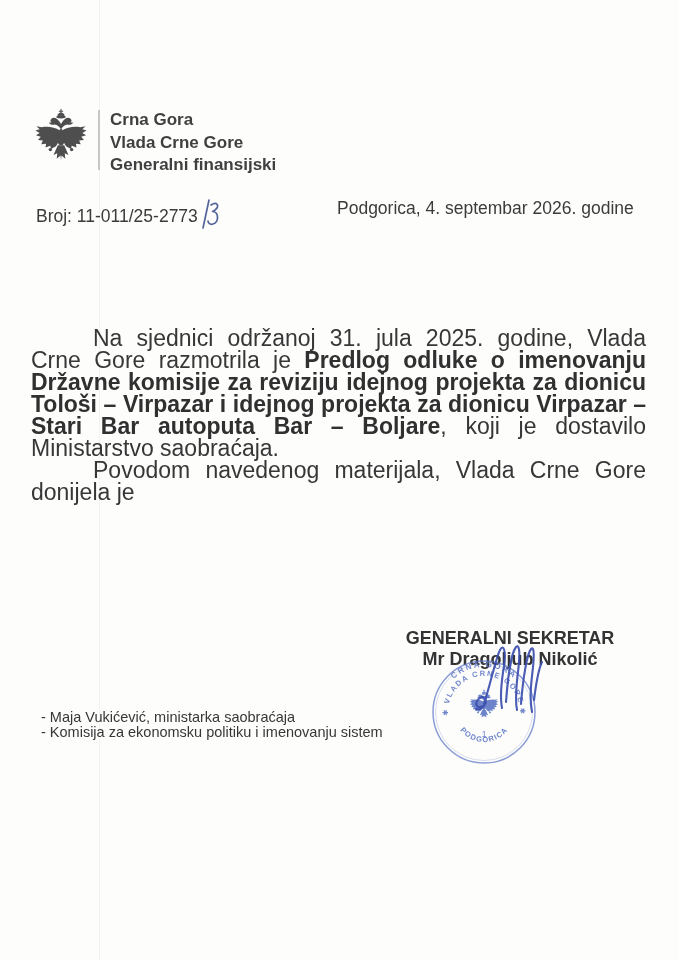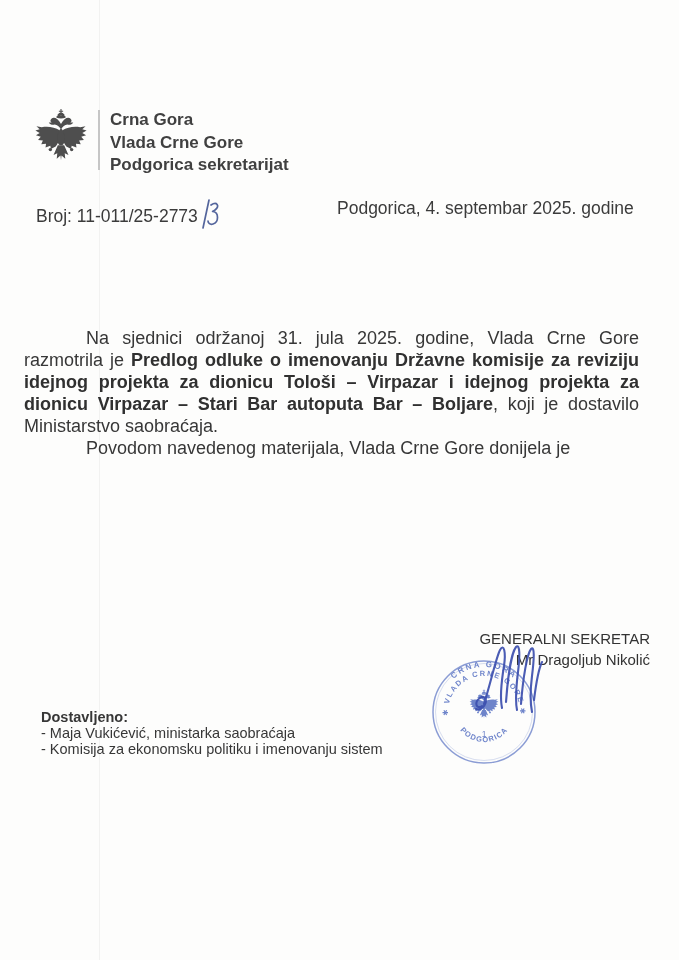--- a/index.html
+++ b/index.html
@@ -16,32 +16,32 @@
   .letterhead { position:absolute; left:34px; top:108px; display:flex; align-items:flex-start; }
   .coa-svg { width:54px; height:64px; color:#4e4e4e; }
   .lh-divider { width:2px; height:60px; background:#c6c6c6; margin:2px 10px 0 10px; }
   .lh-text { font-weight:bold; font-size:17px; line-height:22.5px; color:#404040; padding-top:1px; }
   
   .ref-row { position:absolute; left:36px; top:198px; width:607px; font-size:17.5px; color:#3b3b3b; }
   .ref-number { position:absolute; left:0; top:0; white-space:nowrap; }
   .hand-mark { display:inline-block; vertical-align:-8px; margin-left:1px; }
   .ref-date { position:absolute; left:301px; top:0; white-space:nowrap; }
   
-  .body-block { position:absolute; left:24px; width:615px; font-size:18px; line-height:22px; text-align:justify; color:#373737; }
+  .body-block { position:absolute; left:31px; width:615px; font-size:23px; line-height:22px; text-align:justify; color:#373737; }
   .body-block p { margin:0; text-indent:62px; }
   .block-1 { top:327px; }
   .block-2 { top:516px; }
   b, .bold { font-weight:bold; color:#303030; }
   .heading {
     position:absolute; left:31px; top:466px; width:600px;
     text-align:center; font-weight:bold; font-size:18px; letter-spacing:0.45em; color:#2f2f2f;
   }
   
-  .sig-block { position:absolute; left:370px; top:628px; width:280px; text-align:right;
-    font-weight:normal; font-size:15px; line-height:21px; color:#333; }
+  .sig-block { position:absolute; left:370px; top:628px; width:280px; text-align:center;
+    font-weight:bold; font-size:18px; line-height:21px; color:#333; }
   
   .stamp-svg { position:absolute; left:429px; top:657px; width:110px; height:110px; color:#5b74c4; opacity:0.88; }
   .sign-svg { position:absolute; left:470px; top:640px; width:80px; height:84px; }
   
   .dist-block { position:absolute; left:41px; top:710px; font-size:14.5px; line-height:15.4px; color:#373737; }
   .dist-label { font-weight:bold; margin-bottom:1px; }
 </style>
 </head>
 <body>
 
@@ -70,34 +70,34 @@
   <div class="scan-streak"></div>
 
   <div class="letterhead">
     <svg class="coa-svg" viewBox="0 0 100 120">
       <use href="#eagle-symbol" width="100" height="120"></use>
     </svg>
     <div class="lh-divider"></div>
     <div class="lh-text">
       <div>Crna Gora</div>
       <div>Vlada Crne Gore</div>
-      <div>Podgorica sekretarijat</div>
+      <div>Generalni finansijski</div>
     </div>
   </div>
 
   <div class="ref-row">
     <div class="ref-number">
       <span>Broj: 11-011/25-2773</span><svg class="hand-mark" width="24" height="32" viewBox="0 0 24 32">
         <g fill="none" stroke="#54659c" stroke-width="1.7" stroke-linecap="round">
           <path d="M10 2 L4 30"></path>
           <path d="M12 7 C 18 3, 21 8, 16 12 C 14 13.5, 13 13.5, 14 13.5 C 20 14.5, 20 24, 14 26 C 11 27, 9 25, 9 23"></path>
         </g>
       </svg>
     </div>
-    <div class="ref-date">Podgorica, 4. septembar 2025. godine</div>
+    <div class="ref-date">Podgorica, 4. septembar 2026. godine</div>
   </div>
 
   <div class="body-block block-1">
     <p><span>Na sjednici održanoj 31. jula 2025. godine, Vlada Crne Gore razmotrila je </span><b>Predlog odluke o imenovanju Državne komisije za reviziju idejnog projekta za dionicu Tološi – Virpazar i idejnog projekta za dionicu Virpazar – Stari Bar autoputa Bar – Boljare</b><span>, koji je dostavilo Ministarstvo saobraćaja.</span></p>
     <p>Povodom navedenog materijala, Vlada Crne Gore donijela je</p>
   </div>
 
 
   <div class="body-block block-2">
   </div>
@@ -134,17 +134,16 @@
     <g fill="none" stroke="#3c4fae" stroke-width="2.1" stroke-linecap="round" opacity="0.92">
       <path d="M12 66 C 6 70, 4 62, 10 58 C 16 54, 18 62, 13 67 C 11 69, 8 70, 6 69"></path>
       <path d="M14 64 C 22 38, 26 18, 30 10 C 34 3, 36 12, 34 26 C 31 44, 30 58, 32 68"></path>
       <path d="M36 62 C 38 34, 42 12, 46 7 C 50 3, 50 16, 48 32 C 46 48, 45 60, 47 70"></path>
       <path d="M51 64 C 53 38, 57 14, 61 9 C 65 5, 64 20, 62 36 C 60 52, 60 62, 62 72"></path>
       <path d="M64 60 C 66 44, 69 28, 72 22"></path>
     </g>
   </svg>
 
   <div class="dist-block">
-    <div class="dist-label">Dostavljeno:</div>
     <div>- Maja Vukićević, ministarka saobraćaja</div>
     <div>- Komisija za ekonomsku politiku i imenovanju sistem</div>
   </div>
 </div>
 
 </body></html>

